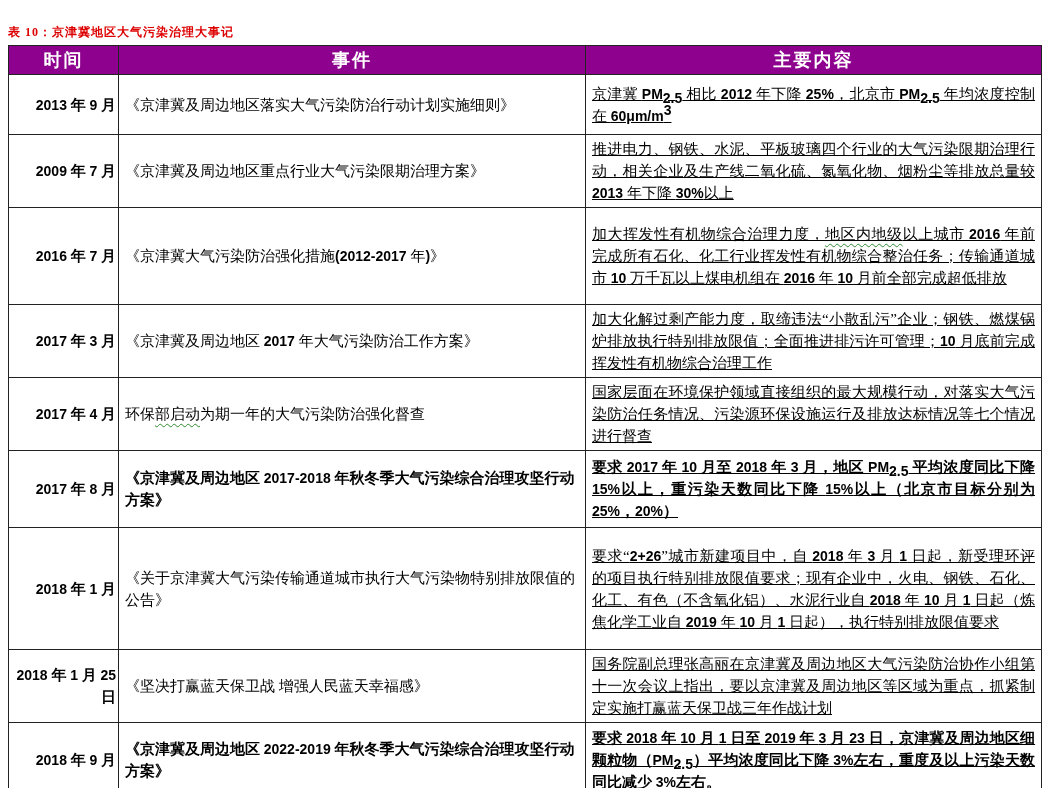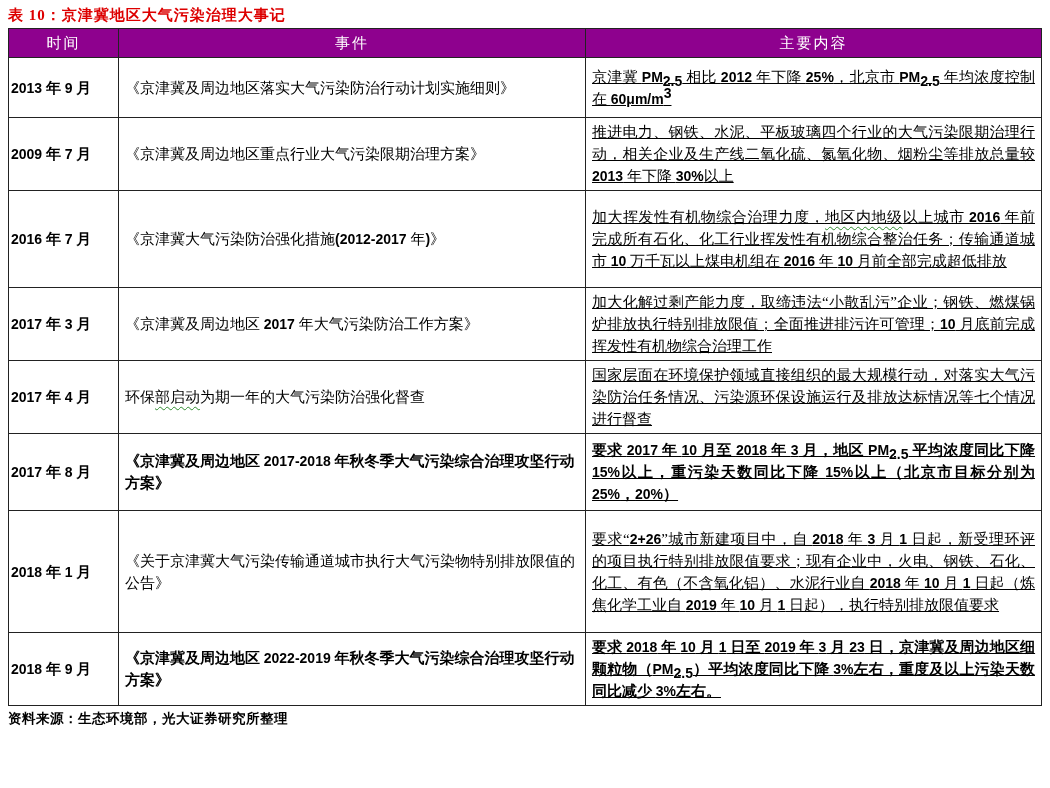--- a/index.html
+++ b/index.html
@@ -12,48 +12,48 @@
   html,body{margin:0;padding:0;}
   body{
     width:1050px;height:788px;background:#ffffff;color:#000;
     font-family:"Liberation Serif","DejaVu Serif",serif;
     overflow:hidden;
   }
   .doc{padding:0;}
   .table-title{
     color:var(--title_red);
     font-weight:bold;
-    font-size:15px;
+    font-size:12px;
     line-height:20px;
-    padding:5px 8px 3px 8px;
+    padding:22px 8px 3px 8px;
     letter-spacing:1px;
   }
   table.events{
     border-collapse:collapse;
     margin:0 8px;
     width:1034px;
     table-layout:fixed;
   }
   th{
     background:var(--header_bg);
     color:var(--header_text);
-    font-size:15px;
-    font-weight:normal;
+    font-size:18px;
+    font-weight:bold;
     height:26px;
     border:1px solid var(--border);
     letter-spacing:2px;
   }
   td{
     border:1px solid var(--border);
     padding:3px 6px;
     font-size:15px;
     line-height:22px;
     vertical-align:middle;
   }
-  .c-time{text-align:left;font-weight:bold;padding:3px 2px;}
+  .c-time{text-align:right;font-weight:bold;padding:3px 2px;}
   .c-event{text-align:left;}
   .c-content{text-align:justify;text-decoration:underline;}
   tr.bold td{font-weight:bold;}
   .latin{
     font-family:"Liberation Sans","DejaVu Sans",sans-serif;
     font-weight:bold;
     font-size:14px;
   }
   .wavy{
     text-decoration:underline;
@@ -129,20 +129,25 @@
         <tr class="bold">
           <td class="c-time"><span class="latin">2017</span> 年 <span class="latin">8</span> 月</td>
           <td class="c-event">《京津冀及周边地区 <span class="latin">2017-2018</span> 年秋冬季大气污染综合治理攻坚行动方案》</td>
           <td class="c-content">要求 <span class="latin">2017</span> 年 <span class="latin">10</span> 月至 <span class="latin">2018</span> 年 <span class="latin">3</span> 月，地区 <span class="latin">PM</span><sub class="latin">2.5</sub> 平均浓度同比下降 <span class="latin">15%</span>以上，重污染天数同比下降 <span class="latin">15%</span>以上（北京市目标分别为 <span class="latin">25%</span>，<span class="latin">20%</span>）</td>
         </tr>
         <tr>
           <td class="c-time"><span class="latin">2018</span> 年 <span class="latin">1</span> 月</td>
           <td class="c-event">《关于京津冀大气污染传输通道城市执行大气污染物特别排放限值的公告》</td>
           <td class="c-content">要求“<span class="latin">2+26</span>”城市新建项目中，自 <span class="latin">2018</span> 年 <span class="latin">3</span> 月 <span class="latin">1</span> 日起，新受理环评的项目执行特别排放限值要求；现有企业中，火电、钢铁、石化、化工、有色（不含氧化铝）、水泥行业自 <span class="latin">2018</span> 年 <span class="latin">10</span> 月 <span class="latin">1</span> 日起（炼焦化学工业自 <span class="latin">2019</span> 年 <span class="latin">10</span> 月 <span class="latin">1</span> 日起），执行特别排放限值要求</td>
         </tr>
+        <tr>
+          <td class="c-time"><span class="latin">2018</span> 年 <span class="latin">1</span> 月 <span class="latin">25</span> 日</td>
+          <td class="c-event">《坚决打赢蓝天保卫战 增强人民蓝天幸福感》</td>
+          <td class="c-content">国务院副总理张高丽在京津冀及周边地区大气污染防治协作小组第十一次会议上指出，要以京津冀及周边地区等区域为重点，抓紧制定实施打赢蓝天保卫战三年作战计划</td>
+        </tr>
         <tr class="bold">
           <td class="c-time"><span class="latin">2018</span> 年 <span class="latin">9</span> 月</td>
           <td class="c-event">《京津冀及周边地区 <span class="latin">2022-2019</span> 年秋冬季大气污染综合治理攻坚行动方案》</td>
           <td class="c-content">要求 <span class="latin">2018</span> 年 <span class="latin">10</span> 月 <span class="latin">1</span> 日至 <span class="latin">2019</span> 年 <span class="latin">3</span> 月 <span class="latin">23</span> 日，京津冀及周边地区细颗粒物（<span class="latin">PM</span><sub class="latin">2.5</sub>）平均浓度同比下降 <span class="latin">3%</span>左右，重度及以上污染天数同比减少 <span class="latin">3%</span>左右。</td>
         </tr>
       </tbody>
   </table>
 
   <div class="source-note">资料来源：生态环境部，光大证券研究所整理</div>
 

